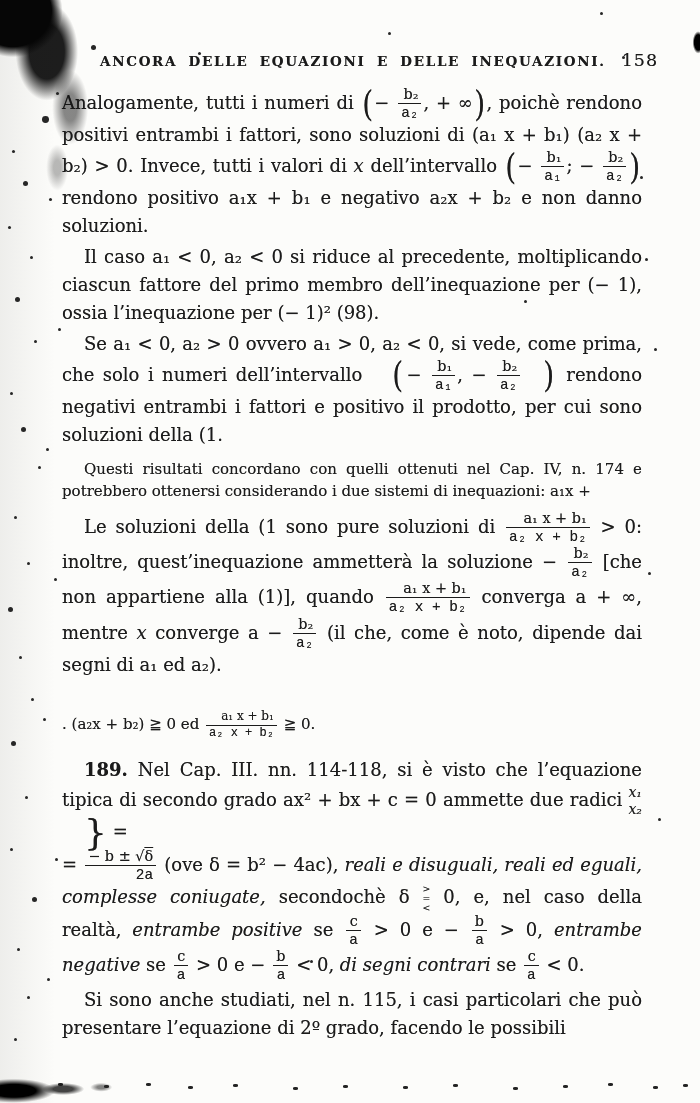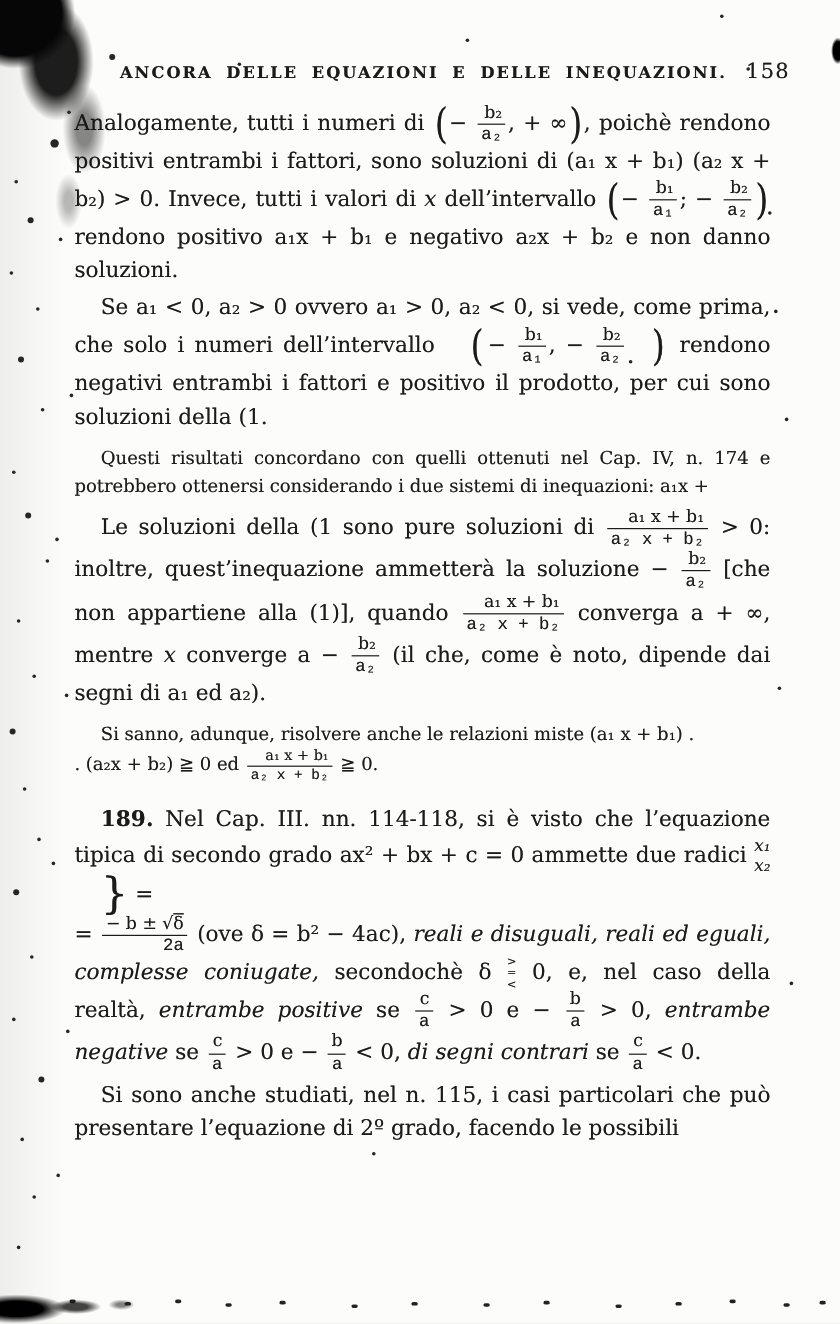--- a/index.html
+++ b/index.html
@@ -62,35 +62,38 @@
     <span class="htitle">ANCORA DELLE EQUAZIONI E DELLE INEQUAZIONI.</span>
     <span class="hpage">158</span>
   </div>
 
   <div class="content">
 
     <p>
       <span>Analogamente, tutti i numeri di </span><span class="bp">(</span><span>− </span><span class="frac"><span class="num">b₂</span><span class="den">a₂</span></span><span>, + ∞</span><span class="bp">)</span><span>, poichè rendono positivi entrambi i fattori, sono soluzioni di (a₁ x + b₁) (a₂ x + b₂) &gt; 0. Invece, tutti i valori di </span><span class="mv">x</span><span> dell’intervallo </span><span class="bp">(</span><span>− </span><span class="frac"><span class="num">b₁</span><span class="den">a₁</span></span><span>; − </span><span class="frac"><span class="num">b₂</span><span class="den">a₂</span></span><span class="bp">)</span><span> rendono positivo a₁x + b₁ e negativo a₂x + b₂ e non danno soluzioni.</span>
     </p>
 
+    <p class="ind">
+      <span>Il caso a₁ &lt; 0, a₂ &lt; 0 si riduce al precedente, moltiplicando ciascun fattore del primo membro dell’inequazione per (− 1), ossia l’inequazione per (− 1)² (98).</span>
+    </p>
 
     <p class="ind">
       <span>Se a₁ &lt; 0, a₂ &gt; 0 ovvero a₁ &gt; 0, a₂ &lt; 0, si vede, come prima, che solo i numeri dell’intervallo </span><span class="bp">(</span><span>− </span><span class="frac"><span class="num">b₁</span><span class="den">a₁</span></span><span>, − </span><span class="frac"><span class="num">b₂</span><span class="den">a₂</span></span><span class="bp">)</span><span> rendono negativi entrambi i fattori e positivo il prodotto, per cui sono soluzioni della (1.</span>
     </p>
 
     <p class="fine ind">
       <span>Questi risultati concordano con quelli ottenuti nel Cap. IV, n. 174 e potrebbero ottenersi considerando i due sistemi di inequazioni: a₁x +</span><br>
     </p>
 
     <p class="ind">
       <span>Le soluzioni della (1 sono pure soluzioni di </span><span class="frac"><span class="num">a₁ x + b₁</span><span class="den">a₂ x + b₂</span></span><span> &gt; 0: inoltre, quest’inequazione ammetterà la soluzione − </span><span class="frac"><span class="num">b₂</span><span class="den">a₂</span></span><span> [che non appartiene alla (1)], quando </span><span class="frac"><span class="num">a₁ x + b₁</span><span class="den">a₂ x + b₂</span></span><span> converga a + ∞, mentre </span><span class="mv">x</span><span> converge a − </span><span class="frac"><span class="num">b₂</span><span class="den">a₂</span></span><span> (il che, come è noto, dipende dai segni di a₁ ed a₂).</span>
     </p>
 
     <p class="fine ind">
-      <span>Si sanno, adunque, risolvere anche le relazioni miste (a₁ x + b₁) .</span><br><span>. (a₂x + b₂) ≧ 0 ed </span><span class="frac"><span class="num">a₁ x + b₁</span><span class="den">a₂ x + b₂</span></span><span> ≧ 0.</span>
+      <br><span>. (a₂x + b₂) ≧ 0 ed </span><span class="frac"><span class="num">a₁ x + b₁</span><span class="den">a₂ x + b₂</span></span><span> ≧ 0.</span>
     </p>
 
     <p class="ind m189">
       <span class="b">189.</span><span> Nel Cap. III. nn. 114-118, si è visto che l’equazione tipica di secondo grado ax² + bx + c = 0 ammette due radici </span><span class="stack">
           <span>x₁</span>
           <span>x₂</span>
         </span><span class="bigbrace">}</span><span> =</span><br><span>= </span><span class="frac"><span class="num"><span>− b ± √</span><span class="ovl">δ</span></span><span class="den">2a</span></span><span> (ove δ = b² − 4ac), </span><span class="it">reali e disuguali, reali ed eguali, complesse coniugate,</span><span> secondochè δ </span><span class="cmp">
           <span>&gt;</span>
           <span>=</span>
           <span>&lt;</span>

